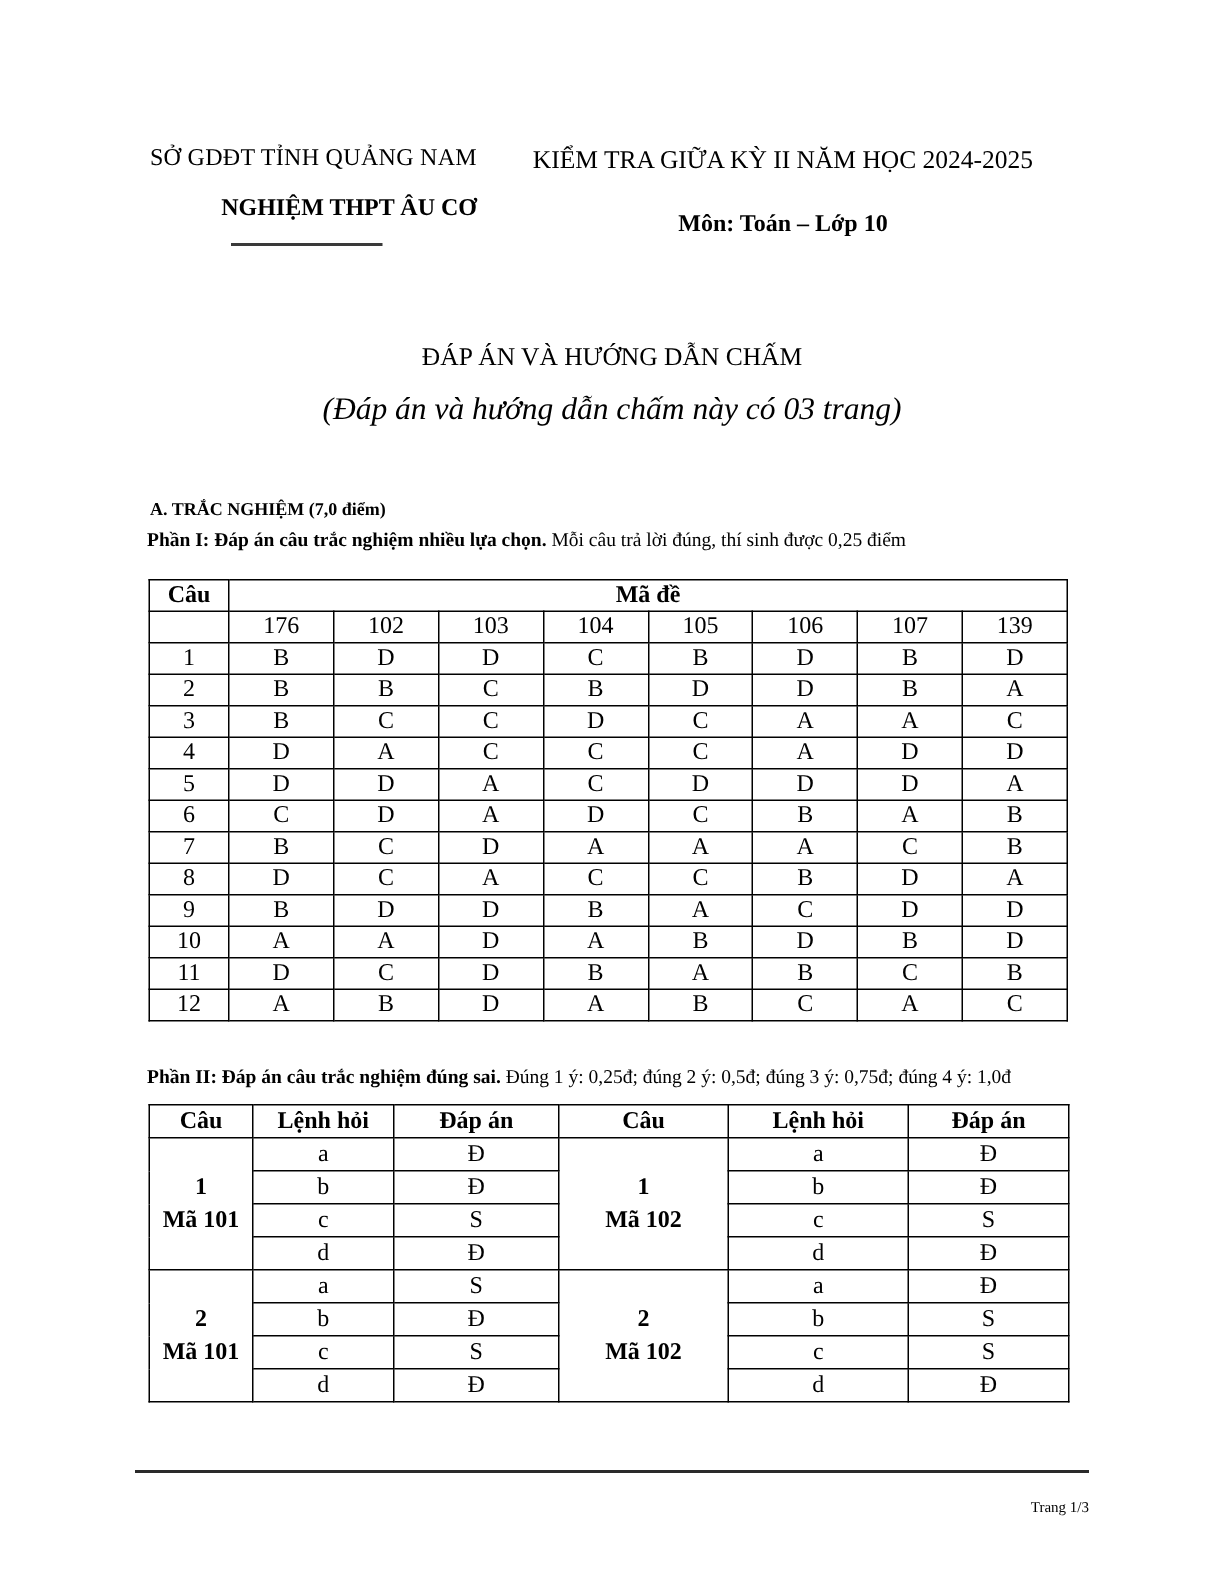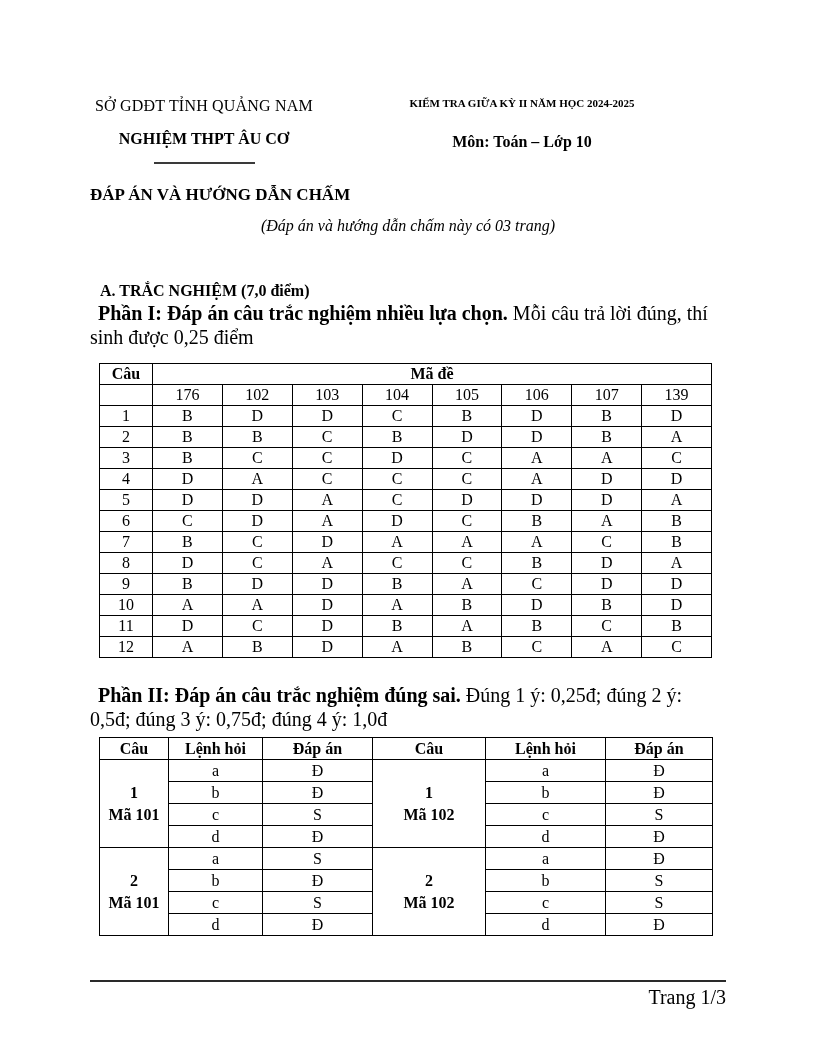--- a/index.html
+++ b/index.html
@@ -5,55 +5,55 @@
   * { margin:0; padding:0; box-sizing:border-box; }
   html,body { background:#ffffff; }
   body {
     width:816px; height:1056px; overflow:hidden; position:relative;
     font-family:"Liberation Serif", serif; color:#000;
   }
   .page { padding:97px 90px 0 90px; }
 
   
   .header { display:flex; }
-  .header-left { width:228px; text-align:center; }
+  .header-left { width:228px; text-align:right; }
   .dept-name { font-size:16px; letter-spacing:0.2px; }
   .school-name { font-size:16px; font-weight:bold; margin-top:15px; }
   .header-underline { width:101px; border-top:2px solid #3a3a3a; margin:14px auto 0 auto; }
   .header-right { flex:1; text-align:center; }
-  .exam-title { font-size:11px; font-weight:bold; }
+  .exam-title { font-size:17px; font-weight:normal; }
   .exam-subject { font-size:16px; font-weight:bold; margin-top:24px; }
 
   
-  .doc-title { font-size:17px; font-weight:bold; margin-top:21px; }
-  .doc-subtitle { text-align:center; font-size:16px; font-style:italic; margin-top:12px; }
-
-  
-  .section-heading { font-size:16px; font-weight:bold; margin-top:47px; margin-left:10px; }
-  .para { font-size:20px; line-height:24px; text-indent:8px; margin-top:1px; }
+  .doc-title { text-align:center; font-size:17px; font-weight:normal; margin-top:64px; }
+  .doc-subtitle { text-align:center; font-size:21px; font-style:italic; margin-top:12px; }
+
+  
+  .section-heading { font-size:12px; font-weight:bold; margin-top:47px; margin-left:10px; }
+  .para { font-size:13px; line-height:24px; text-indent:8px; margin-top:1px; }
   .para .bold { font-weight:bold; }
 
   
   table { border-collapse:collapse; table-layout:fixed; text-align:center; }
   td { border:1px solid #000; padding:0; vertical-align:middle; overflow:hidden; }
   .t1 { width:613px; margin:14px 0 0 9px; font-size:16px; }
   .t1 td { height:20px; line-height:20px; }
   .t1 .c-cau { width:53px; }
   .t1 .hdr { font-weight:bold; }
   .para2 { margin-top:25px; }
   .t2 { width:613px; margin:6px 0 0 9px; font-size:16px; }
   .t2 td { height:21px; line-height:21px; }
   .t2 .hdr { font-weight:bold; }
   .t2 .cau-cell { font-weight:bold; line-height:22px; }
 
   
   .footer {
     position:absolute; left:90px; top:980px; width:636px;
     border-top:2px solid #2a2a2a; text-align:right;
-    font-size:20px; padding-top:4px;
+    font-size:10px; padding-top:18px;
   }
 </style>
 </head>
 <body>
 
 <div class="page">
 
   <div class="header">
     <div class="header-left">
       <div class="dept-name">SỞ GDĐT TỈNH QUẢNG NAM</div>

